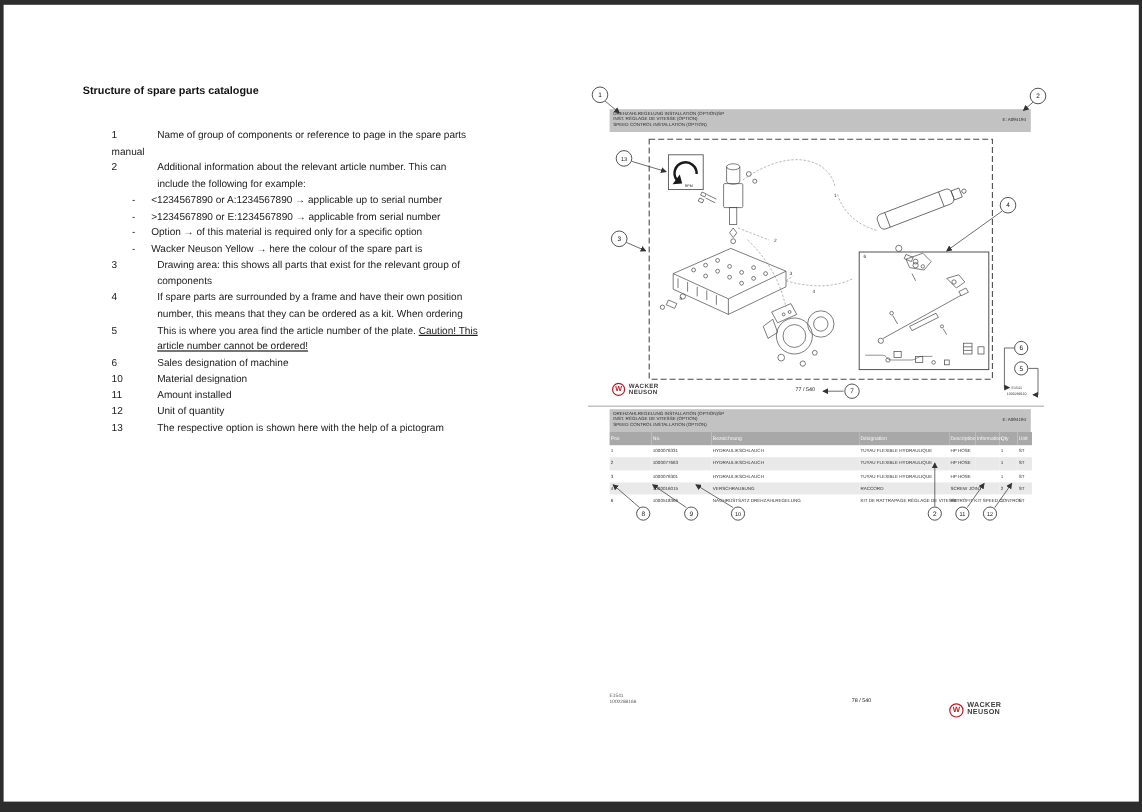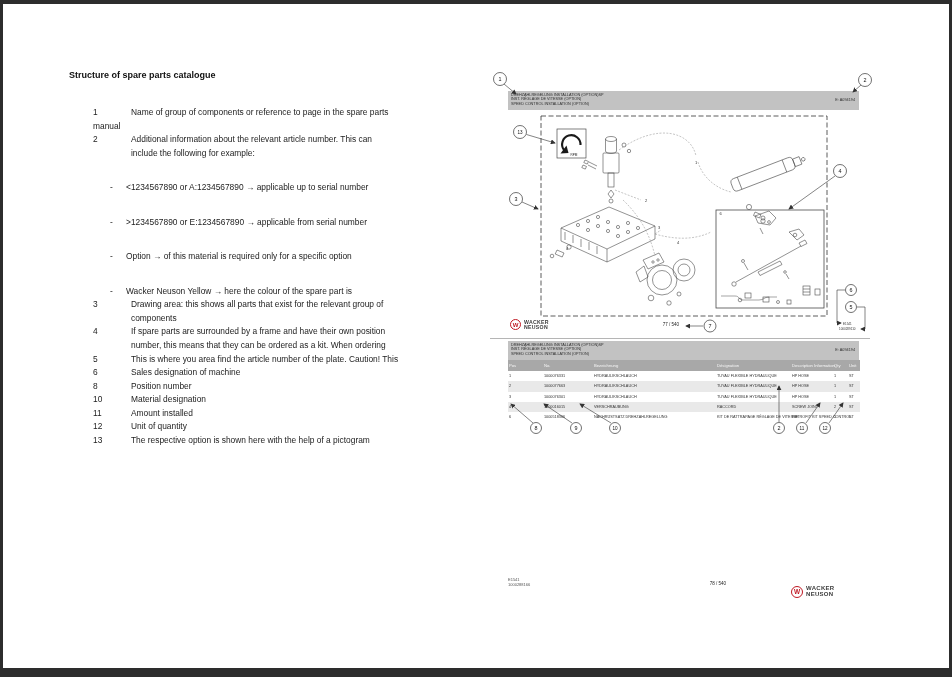--- a/index.html
+++ b/index.html
@@ -5,24 +5,24 @@
   html,body{margin:0;padding:0;}
   body{font-family:"Liberation Sans", sans-serif; background:#2d2d2d;}
   .viewport{position:relative;width:952px;height:677px;background:#2d2d2d;overflow:hidden;}
   .page{position:absolute;left:3px;top:4px;width:946px;height:664px;background:#ffffff;}
 
   
   .title{position:absolute;left:66px;top:66px;font-size:9px;font-weight:bold;color:#111;margin:0;}
   .legend{position:absolute;left:90px;top:102px;width:384px;font-size:8.4px;line-height:13.55px;color:#1c1c1c;}
   .legend .row{white-space:nowrap;}
   .legend .num{display:inline-block;width:38px;}
-  .legend .bl{padding-left:17px;margin-top:21px;}
+  .legend .bl{padding-left:17px;}
   .legend .bl .dash{display:inline-block;width:16px;}
   .legend .blc{padding-left:33px;}
-  .legend .ul{}
+  .legend .ul{text-decoration:underline;}
 
   
   .right-panel{position:absolute;left:483px;top:60px;width:397px;height:380px;}
   .band{position:absolute;left:22px;width:351px;height:19px;background:#c2c2c2;color:#2d2d2d;
         font-size:3.8px;line-height:4.9px;padding:0;box-sizing:border-box;z-index:2;}
   .band .band-lines{position:absolute;left:3px;top:1.5px;white-space:nowrap;}
   .band .band-code{position:absolute;right:4px;top:7px;font-size:3.8px;}
   .band1{top:27px;}
   .band2{top:277px;}
 
@@ -74,22 +74,22 @@
         <div class="row"><span class="num"></span>include the following for example:</div>
         <div class="row bl"><span class="dash">-</span>&lt;1234567890 or A:1234567890 → applicable up to serial number</div>
         <div class="row bl"><span class="dash">-</span>&gt;1234567890 or E:1234567890 → applicable from serial number</div>
         <div class="row bl"><span class="dash">-</span>Option → of this material is required only for a specific option</div>
         <div class="row bl"><span class="dash">-</span>Wacker Neuson Yellow → here the colour of the spare part is</div>
         <div class="row"><span class="num">3</span>Drawing area: this shows all parts that exist for the relevant group of</div>
         <div class="row"><span class="num"></span>components</div>
         <div class="row"><span class="num">4</span>If spare parts are surrounded by a frame and have their own position</div>
         <div class="row"><span class="num"></span>number, this means that they can be ordered as a kit. When ordering</div>
         <div class="row"><span class="num">5</span><span>This is where you area find the article number of the plate. </span><span class="ul">Caution! This</span></div>
+        <div class="row"><span class="num"></span><span class="ul">article number cannot be ordered!</span></div>
         <div class="row"><span class="num">6</span>Sales designation of machine</div>
-        <div class="row"><span class="num">8</span>Position number</div>
         <div class="row"><span class="num">10</span>Material designation</div>
         <div class="row"><span class="num">11</span>Amount installed</div>
         <div class="row"><span class="num">12</span>Unit of quantity</div>
         <div class="row"><span class="num">13</span>The respective option is shown here with the help of a pictogram</div>
       </div>
 
     <div class="right-panel">
 
       <svg id="drawing" class="layer" viewBox="483 60 397 380">
         <g stroke="#4a4a4a" stroke-width="0.6" fill="none">

